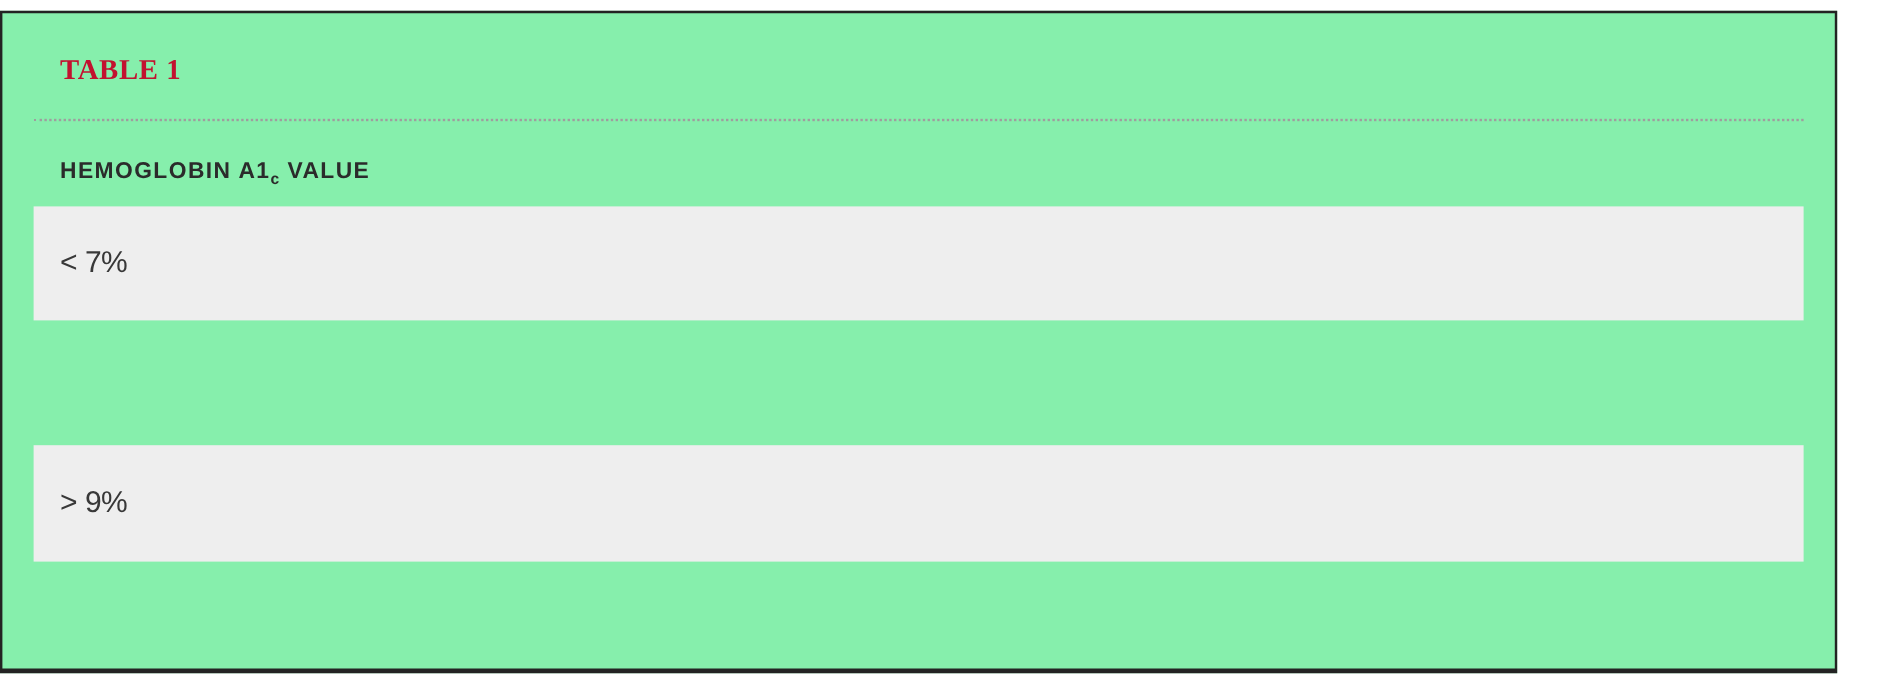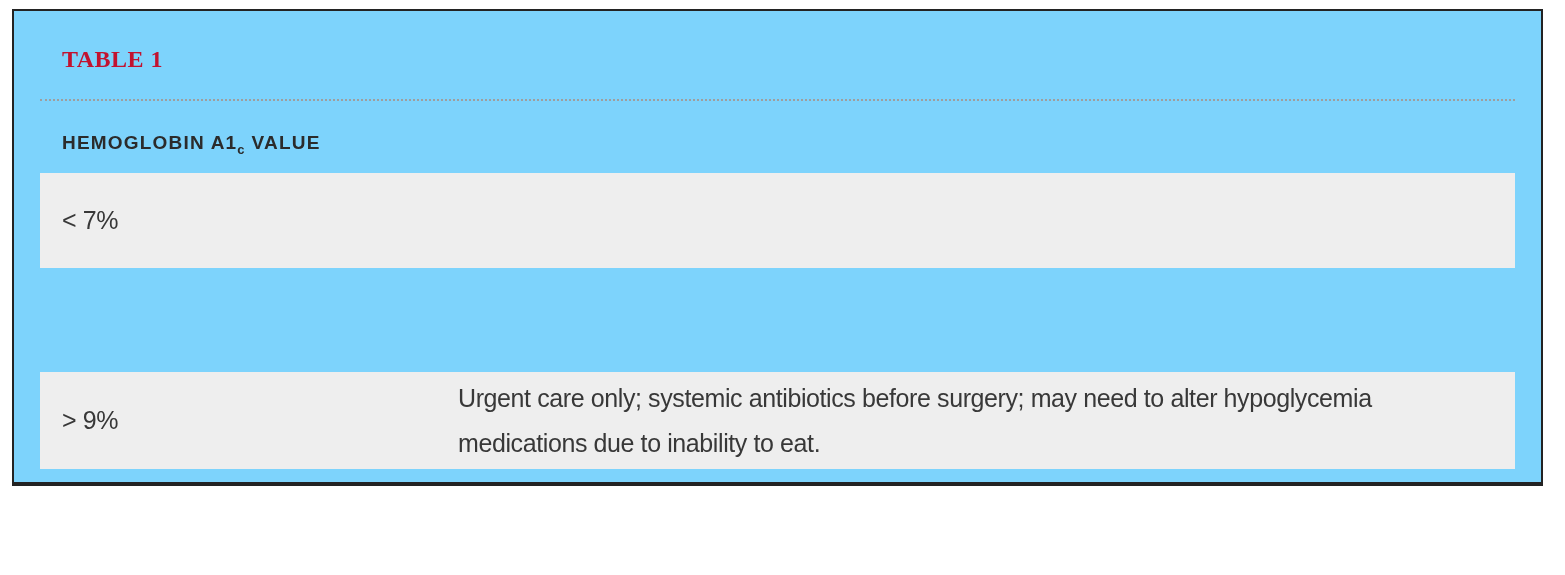--- a/index.html
+++ b/index.html
@@ -6,25 +6,25 @@
   html, body { background: #ffffff; }
   body {
     width: 1565px;
     height: 575px;
     font-family: "Liberation Sans", sans-serif;
     position: relative;
     overflow: hidden;
   }
   .card {
     position: absolute;
-    left: 12px;
+    left: 0;
     top: 9px;
     width: 1531px;
-    height: 477px;
-    background: #7dd3fc;
+    height: 552px;
+    background: #86efac;
     border: 2px solid var(--border, #232323);
     border-bottom-width: 4px;
   }
   .card-inner {
     padding: 0 26px;
   }
   .table-label {
     margin: 36px 0 0 22px;
     font-family: "Liberation Serif", serif;
     font-weight: 700;
@@ -63,20 +63,21 @@
   .dotted-sep {
     margin-top: 28px;
     border-top: 2px dotted #9e9e9e;
     height: 0;
   }
   .trow {
     display: grid;
     grid-template-columns: 396px 1005px;
     padding: 0 22px;
     align-items: center;
+    gap: 32px;
   }
   .header-row {
     margin-top: 30px;
     margin-bottom: 16px;
   }
   .col-header {
     font-size: 19px;
     font-weight: 700;
     letter-spacing: 1.2px;
     line-height: 24px;
@@ -119,17 +120,16 @@
 
     <div class="trow data-row row-1 shaded">
       <div class="cell value-cell">&lt; 7%</div>
     </div>
 
     <div class="trow data-row row-2">
     </div>
 
     <div class="trow data-row row-3 shaded">
       <div class="cell value-cell">&gt; 9%</div>
-      <div class="cell">Urgent care only; systemic antibiotics before surgery; may need to alter hypogly­cemia medications due to inability to eat.</div>
     </div>
 
   </div>
 </div>
 
 </body></html>

